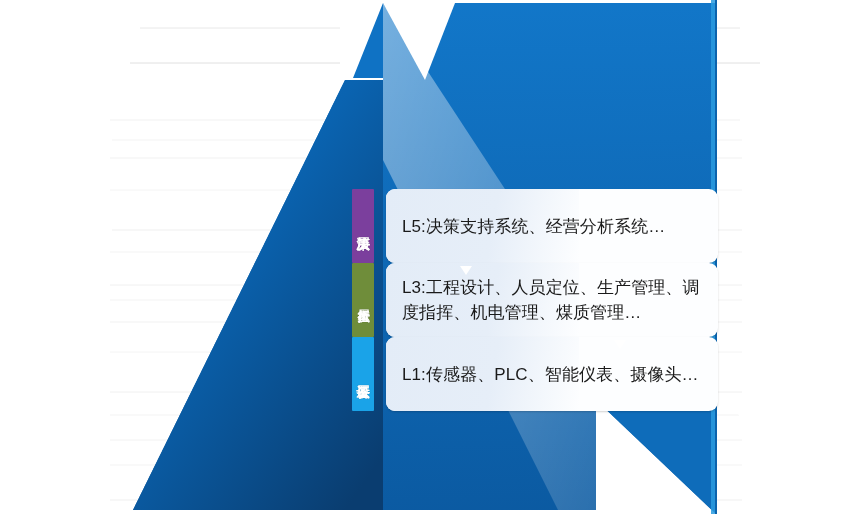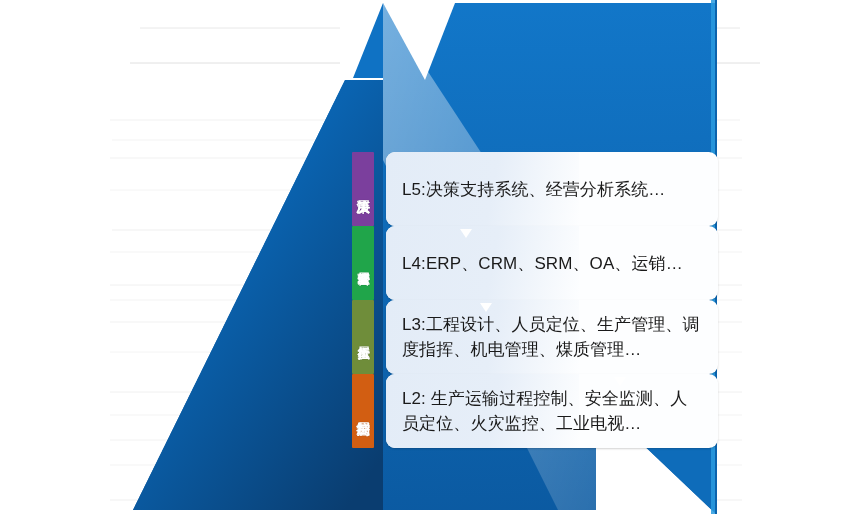--- a/index.html
+++ b/index.html
@@ -192,39 +192,32 @@
   <div id="layer-stack">
 
     <div class="layer-row">
       <div class="layer-tag" style="background:#7b3f9d;">决策层</div>
       <div class="layer-card">
         <span class="layer-card-text">L5:决策支持系统、经营分析系统…</span>
       </div>
       <span class="row-arrow a1"></span>
     </div>
 
-    <div class="layer-row">
-      <div class="layer-tag" style="background:#20a54a; font-size:12px; line-height:13.5px;">经营管理层</div>
-      <div class="layer-card">
-        <span class="layer-card-text">L4:ERP、CRM、SRM、OA、运销…</span>
-      </div>
-      <span class="row-arrow a2"></span>
-    </div>
 
     <div class="layer-row">
       <div class="layer-tag" style="background:#6f8d3a; font-size:12px; line-height:13.5px;">生产执行层</div>
       <div class="layer-card">
         <span class="layer-card-text">L3:工程设计、人员定位、生产管理、调度指挥、机电管理、煤质管理…</span>
       </div>
       <span class="row-arrow a3"></span>
     </div>
 
+
     <div class="layer-row">
-      <div class="layer-tag" style="background:#d25e12;">控制层</div>
+      <div class="layer-tag" style="background:#1aa3e8;">设备层</div>
       <div class="layer-card">
-        <span class="layer-card-text">L2: 生产运输过程控制、安全监测、人员定位、火灾监控、工业电视…</span>
+        <span class="layer-card-text">L1:传感器、PLC、智能仪表、摄像头…</span>
       </div>
-      <span class="row-arrow a4"></span>
+      <span class="row-arrow a5"></span>
     </div>
-
 
   </div>
 </div>
 
 </body></html>

